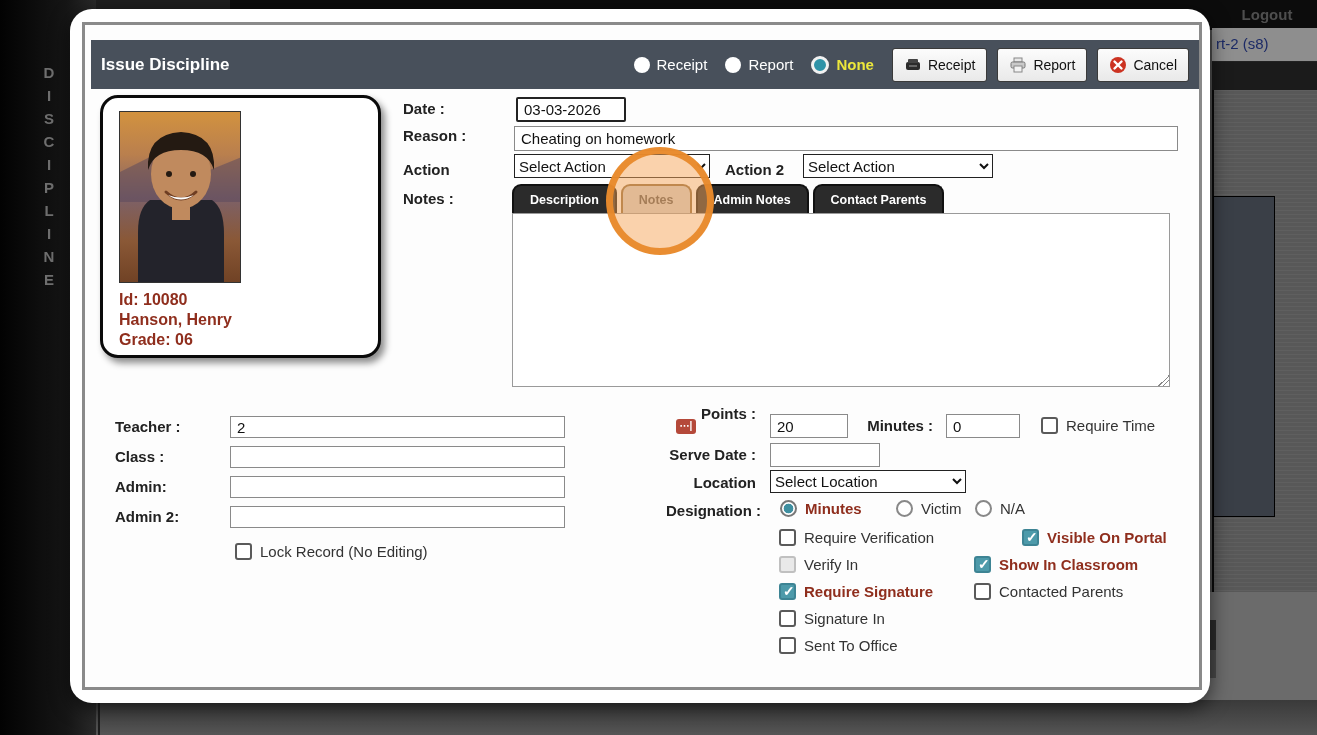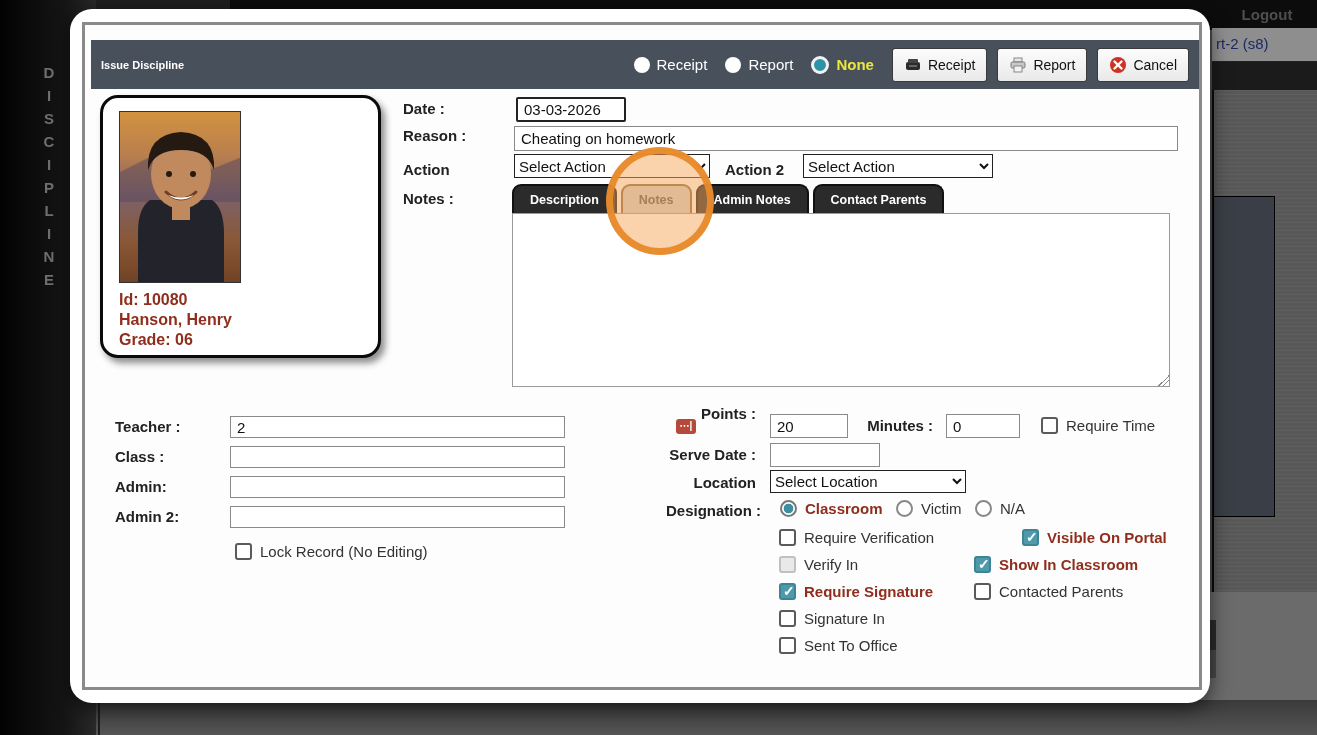--- a/index.html
+++ b/index.html
@@ -35,21 +35,21 @@
     font-weight:bold; font-size:15px; line-height:18px; }
 
   
   .modal { position:absolute; left:70px; top:9px; width:1140px; height:694px;
     background:#fff; border-radius:22px; box-shadow:0 5px 20px rgba(0,0,0,.6); }
   .inner { position:absolute; left:12px; top:13px; width:1120px; height:668px;
     border:3px solid #8a8a8a; background:#fdfdfd; }
 
   .dlg-header { position:absolute; left:6px; top:15px; width:1108px; height:49px;
     background:#48505b; display:flex; align-items:center; padding:0 10px; gap:10px; }
-  .dlg-title { color:#fff; font-weight:bold; font-size:11px; }
+  .dlg-title { color:#fff; font-weight:bold; font-size:17px; }
   .hspacer { flex:1; }
   .hradio-item { display:flex; align-items:center; gap:7px; color:#fff; font-size:15px; margin-right:8px; }
   .hradio { width:16px; height:16px; border-radius:50%; background:#fff; flex:0 0 auto; }
   .hradio.checked { background:#2f93a8; border:3px solid #f2f2f2; width:18px; height:18px; }
   .hradio-item .lbl-none { color:#ece73b; font-weight:bold; }
   .hbtn { display:flex; align-items:center; gap:6px; background:linear-gradient(#fcfcfc,#e9e9e9);
     border:1px solid #3a3a3a; border-radius:3px; padding:7px 11px; font-size:14px;
     color:#111; cursor:pointer; white-space:nowrap; }
 
   
@@ -270,21 +270,21 @@
       <input class="tinput" style="left: 685px; top: 418px; width: 110px; height: 24px;" value="">
 
       <div class="flabel-r" style="left:551px; top:449px; width:120px;">Location</div>
       <select class="fselect" style="left:685px; top:445px; width:196px; height:23px;">
         <option>Select Location</option>
       </select>
 
       <div class="flabel-r" style="left:551px; top:477px; width:125px;">Designation :</div>
       <div class="cbrow" style="left:695px; top:475px;">
         <span class="radio checked"></span>
-        <span class="emph">Classroom</span>
+        <span class="emph">Minutes</span>
       </div>
       <div class="cbrow" style="left:811px; top:475px;">
         <span class="radio"></span>
         <span>Victim</span>
       </div>
       <div class="cbrow" style="left:890px; top:475px;">
         <span class="radio"></span>
         <span>N/A</span>
       </div>
 

